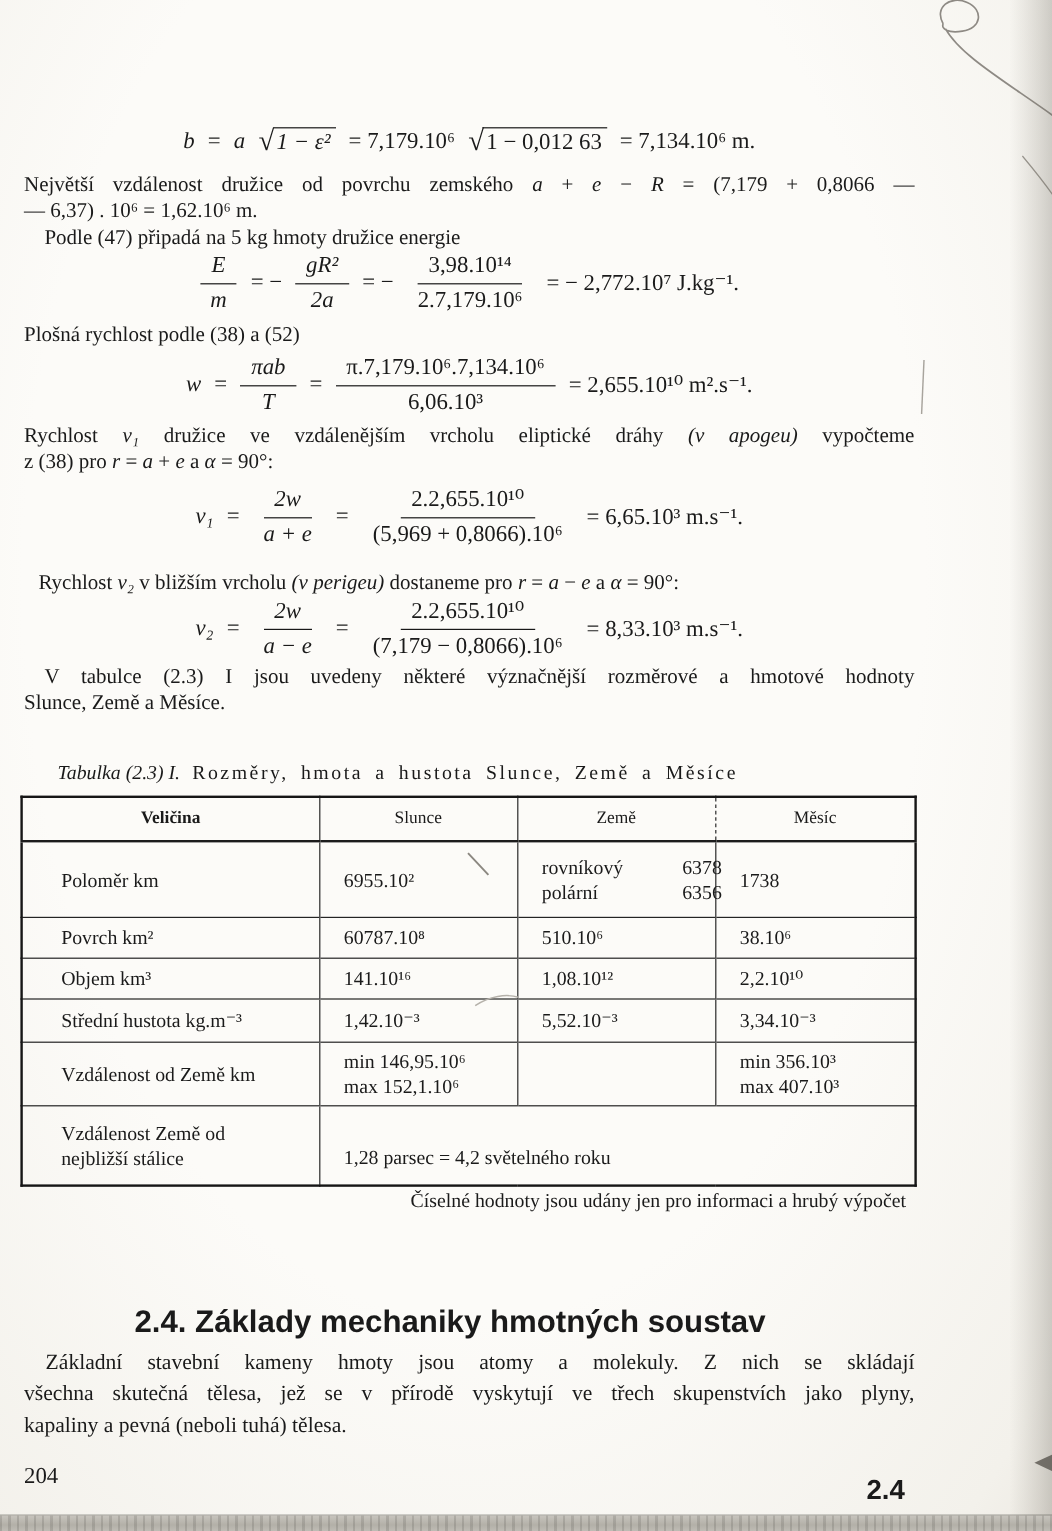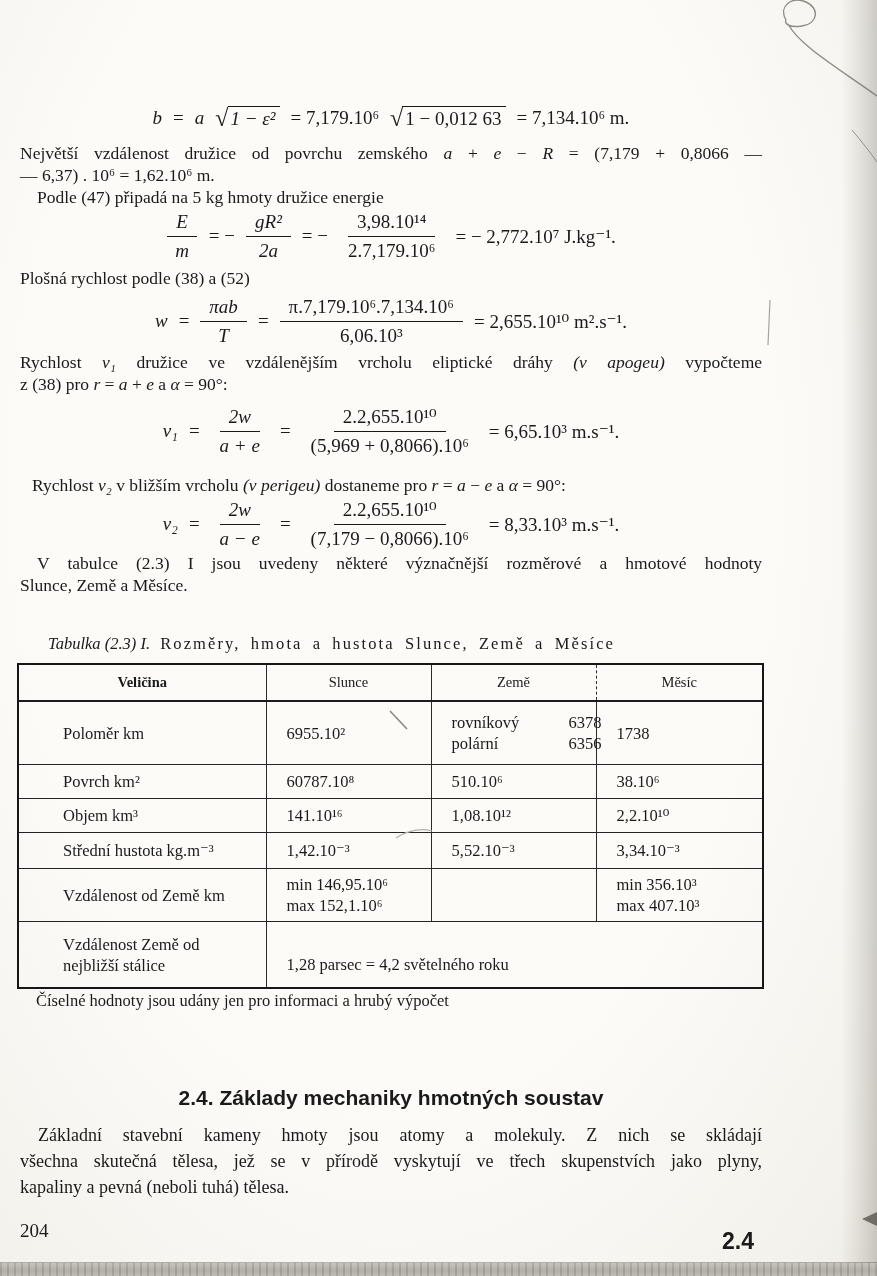--- a/index.html
+++ b/index.html
@@ -28,30 +28,30 @@
   .tbl-title .spaced{letter-spacing:2.1px;word-spacing:4px;margin-left:6px;}
   table.dtable{position:absolute;top:663px;left:17px;width:745px;border-collapse:collapse;
                table-layout:fixed;font-size:16.5px;border:2.5px solid #161616;}
   .dtable col.c1{width:248px}.dtable col.c2{width:165px}.dtable col.c3{width:165px}.dtable col.c4{width:167px}
   .dtable th{font-size:14.5px;font-weight:normal;height:33px;border-bottom:2.2px solid #1c1c1c;
              border-left:1.2px solid #2a2a2a;text-align:center;vertical-align:middle;}
   .dtable th:first-child{font-weight:bold;border-left:none;}
   .dtable th.dash{border-left:1.2px dashed #2a2a2a;}
   .dtable td{border-left:1.2px solid #2a2a2a;border-top:1.5px solid #242424;
              vertical-align:middle;padding:3px 4px 3px 20px;line-height:21px;}
-  .dtable td.lbl{padding-left:44px;border-left:none;}
+  .dtable td.lbl{padding-left:32px;border-left:none;}
   .r-polomer td{height:56px;} .r-thin td{height:27px;} .r-mid td{height:29px;}
   .r-vzd td{height:46px;} .r-stalice td{height:50px;}
   .r-stalice td.lbl{line-height:21px;}
   .r-stalice td.spanval{vertical-align:bottom;padding-bottom:12px;}
   .zr{display:flex;justify-content:space-between;width:150px;}
-  .tbl-caption{position:absolute;top:991px;left:36px;width:742px;text-align:left;font-size:16.5px;}
-
-  .sec-head{position:absolute;top:1086px;left:20px;width:742px;text-align:center;
-            font-family:"Liberation Sans","DejaVu Sans",sans-serif;font-weight:bold;font-size:21px;}
+  .tbl-caption{position:absolute;top:991px;left:13px;width:742px;text-align:right;font-size:16.5px;}
+
+  .sec-head{position:absolute;top:1086px;left:4px;width:742px;text-align:center;
+            font-family:"Liberation Sans","DejaVu Sans",sans-serif;font-weight:bold;font-size:26px;}
   .bottom-par{position:absolute;top:1122px;left:20px;width:742px;font-size:18px;line-height:26px;}
   .pgnum{position:absolute;top:1220px;left:20px;font-size:19px;}
   .secnum{position:absolute;top:1228px;left:722px;font-family:"Liberation Sans","DejaVu Sans",sans-serif;
           font-weight:bold;font-size:23px;}
 
   
   .edge-right{position:absolute;top:0;right:0;width:36px;height:1276px;
     background:linear-gradient(to right, rgba(125,120,110,0) 0%, rgba(125,120,110,.10) 35%, rgba(125,120,110,.22) 70%, rgba(110,106,97,.30) 100%);}
   .edge-bottom{position:absolute;left:0;bottom:0;width:877px;height:13px;
     background:linear-gradient(to bottom,#c7c4bd 0%,#b3b0a8 60%,#bfbcb5 100%);

